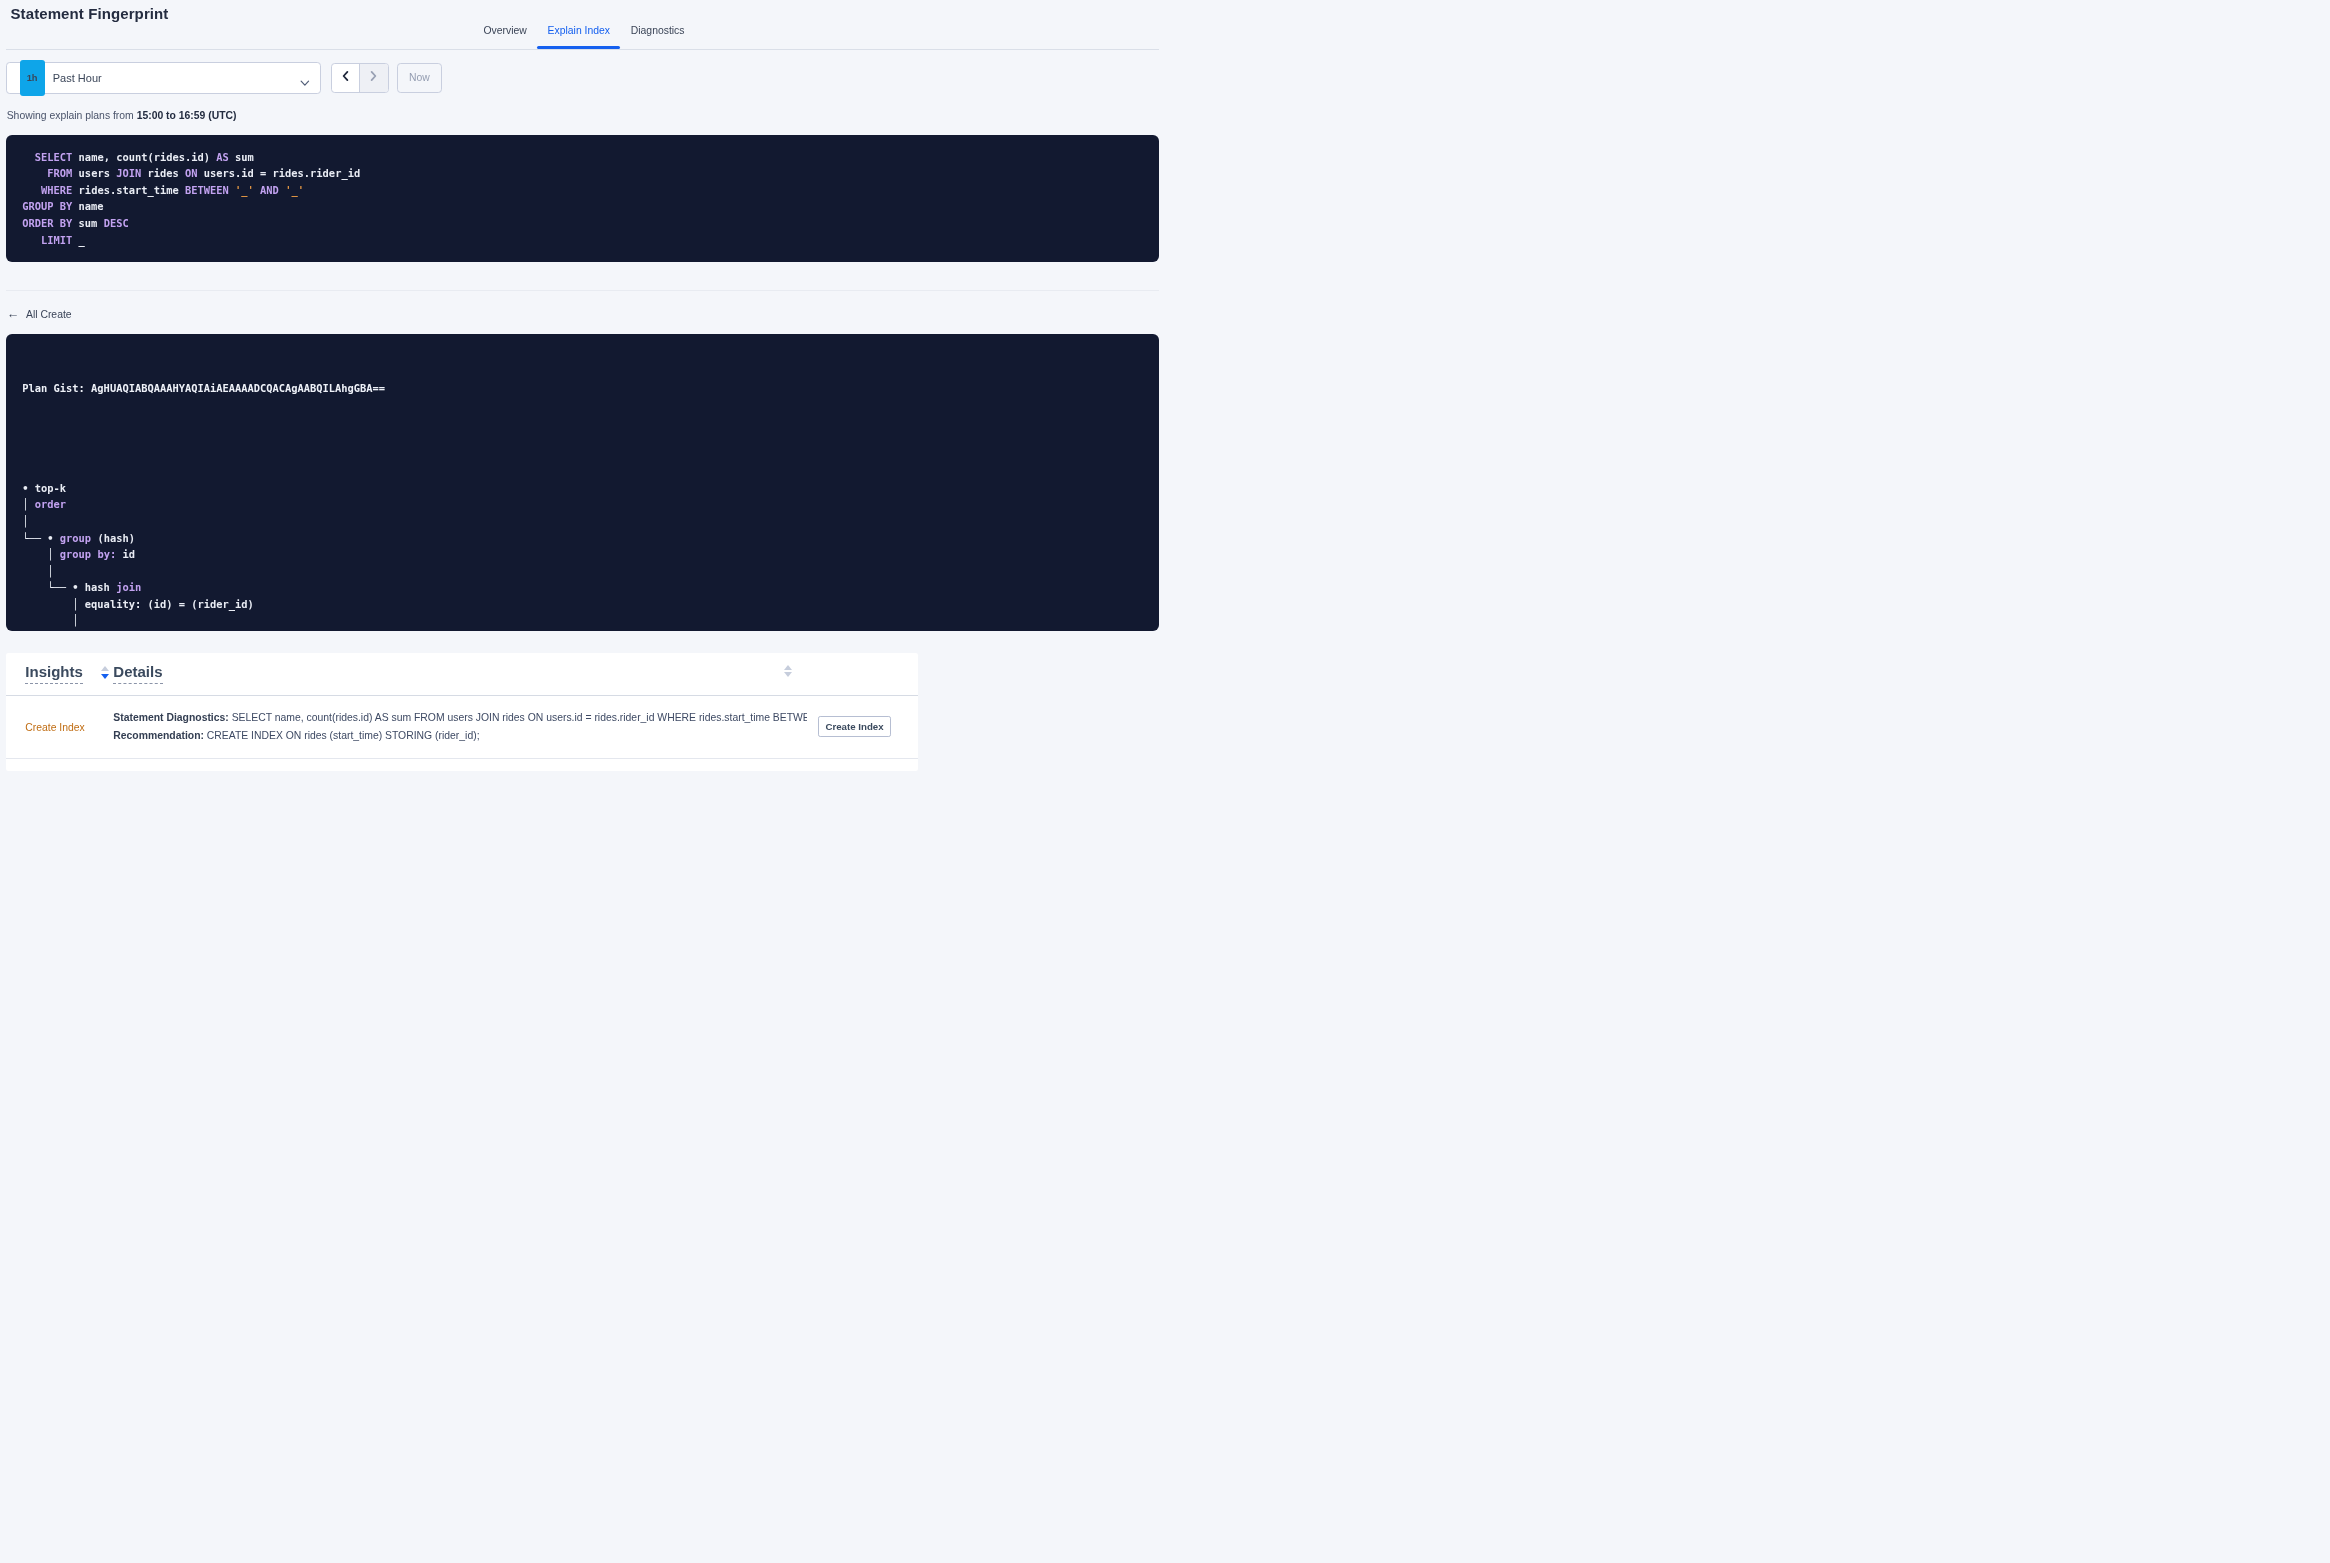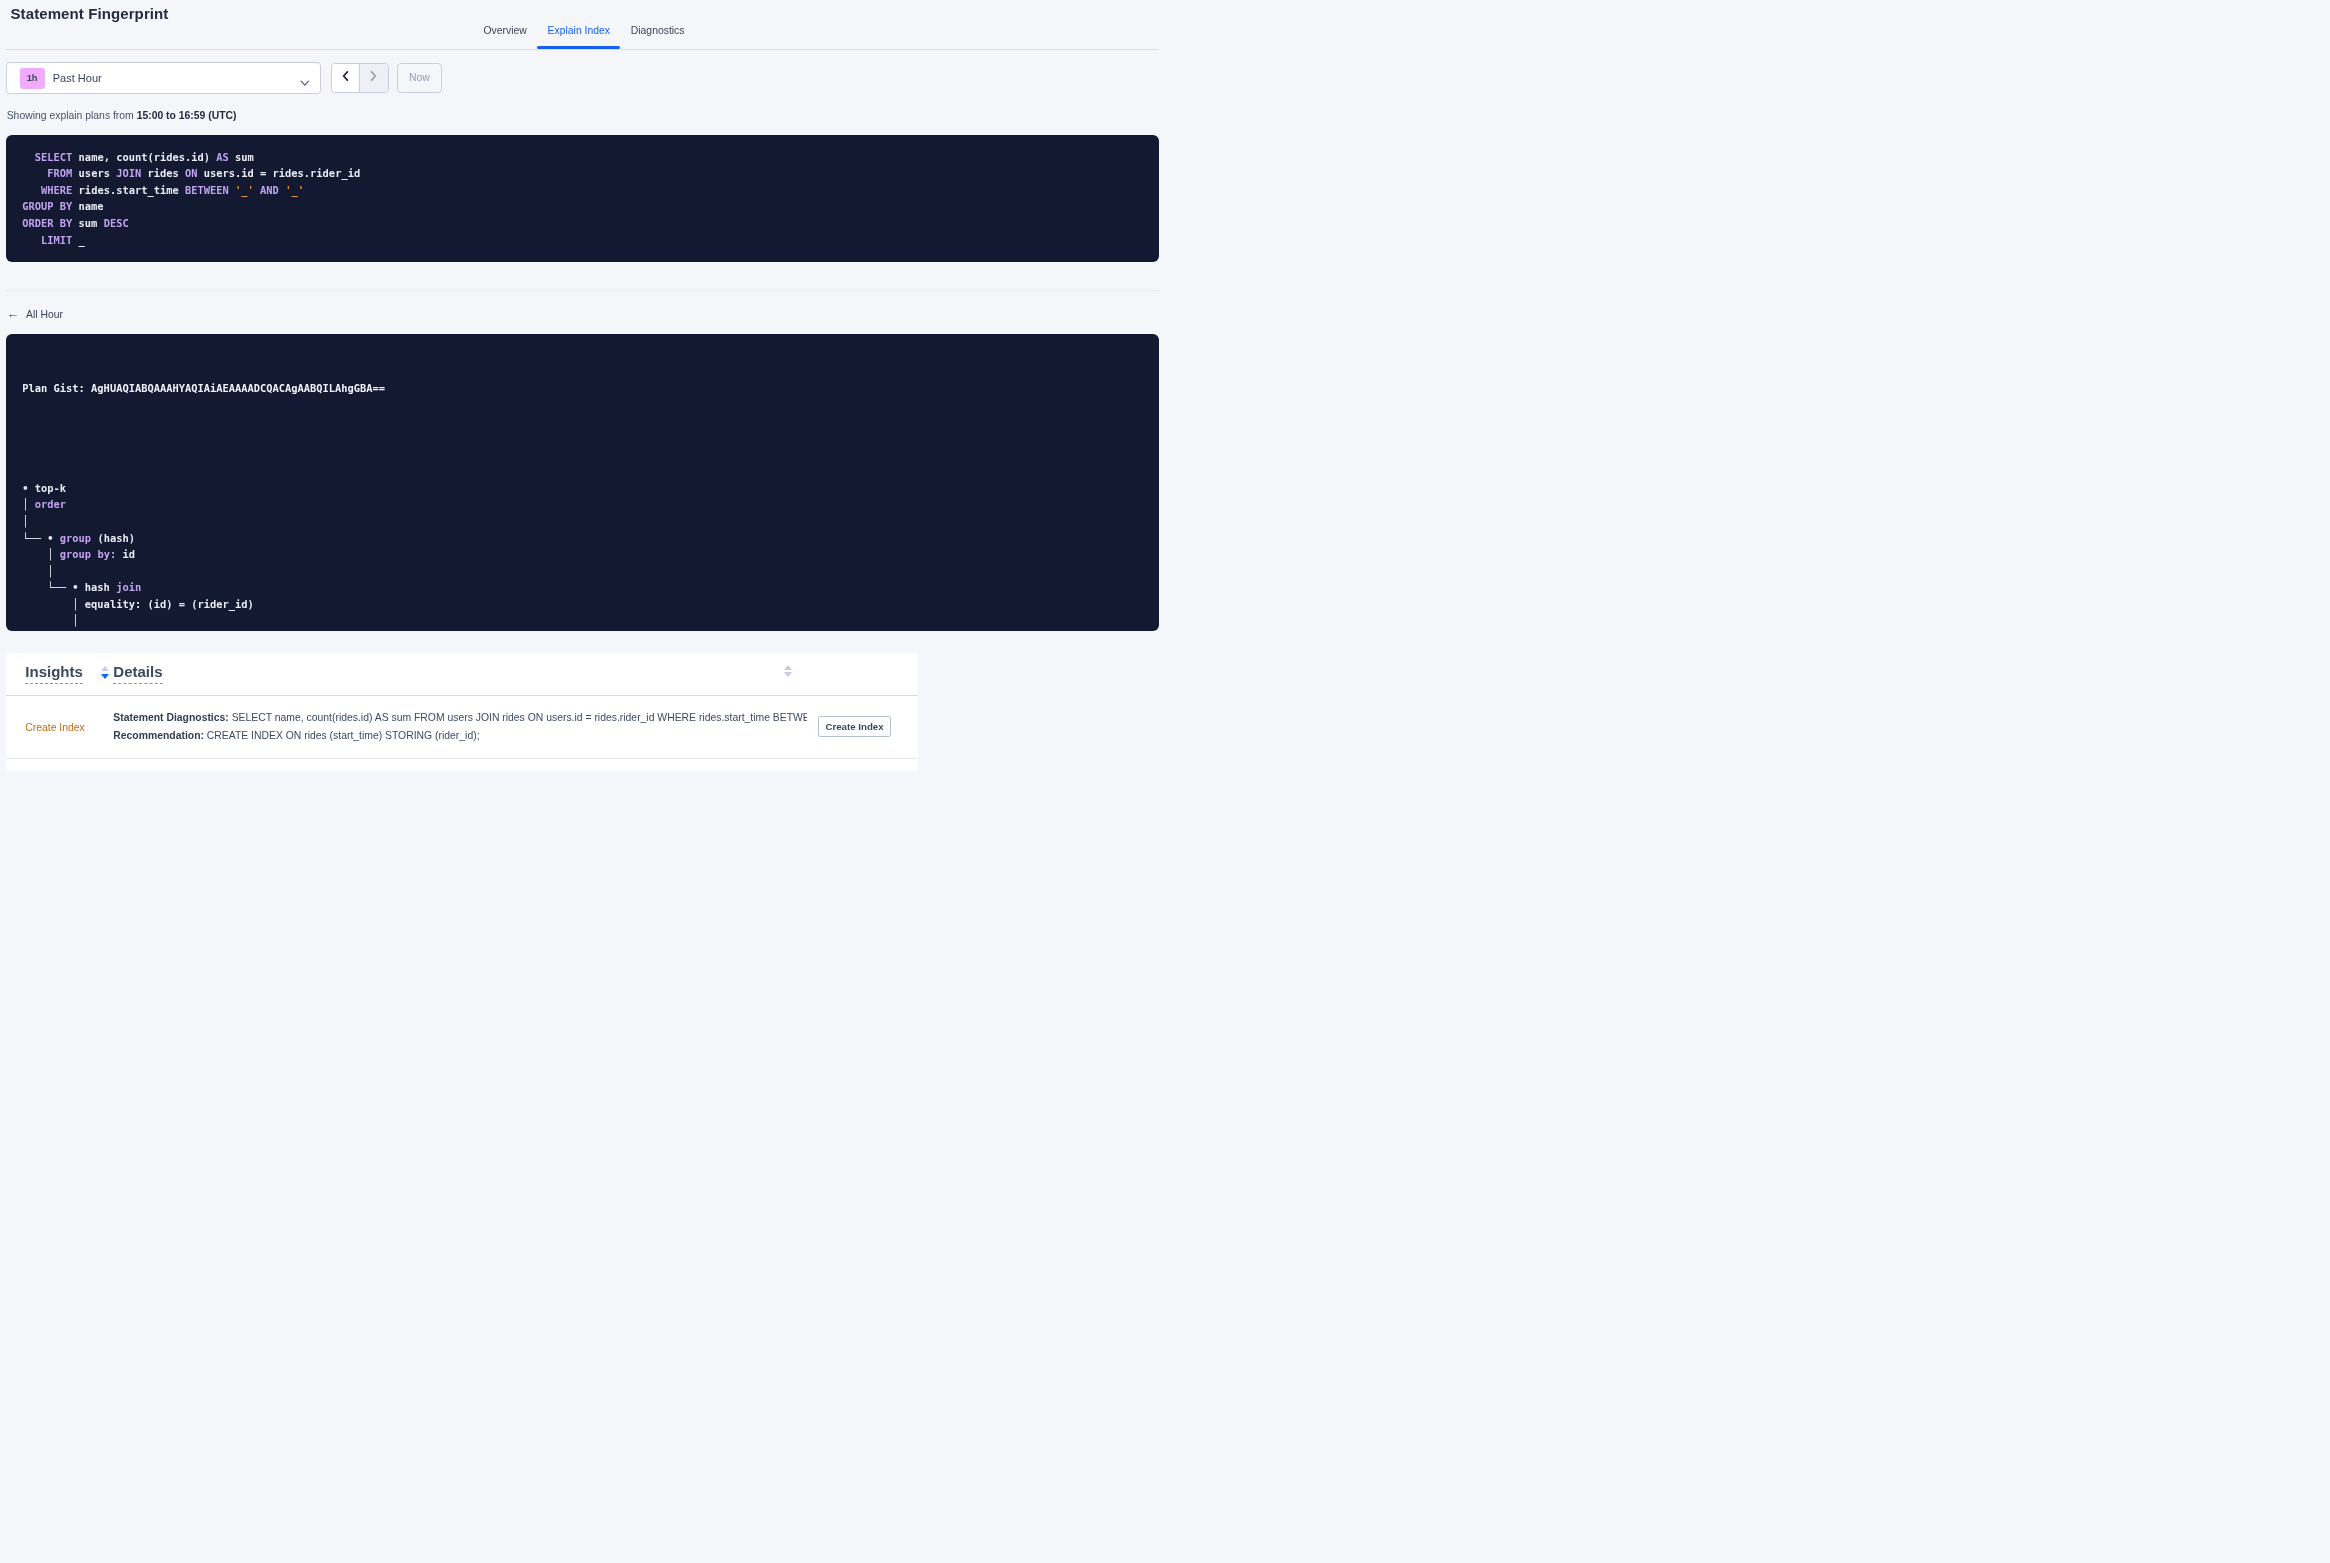--- a/index.html
+++ b/index.html
@@ -33,21 +33,21 @@
   }
 
   
   .time-row{margin-top:12.6px;display:flex;align-items:flex-start;}
   .time-picker{
     position:relative;width:315px;height:32px;box-sizing:border-box;
     background:#fff;border:0.7px solid #c9cfdf;border-radius:3.7px;
     display:flex;align-items:center;padding-left:12.6px;cursor:pointer;
   }
   .interval-badge{
-    width:25px;height:21px;border-radius:3px;background:#f0abfc;
+    width:25px;height:36px;border-radius:3px;background:#0ea5e9;
     display:flex;align-items:center;justify-content:center;
     font-size:9.3px;font-weight:700;color:#3a4659;
   }
   .interval-label{margin-left:8.2px;font-size:11px;color:#3b4659;}
   .picker-chevron{position:absolute;right:10.4px;top:12.6px;}
   .btn-group{
     margin-left:9.7px;margin-top:0.7px;height:30px;box-sizing:border-box;
     border:0.7px solid #c9cfdf;border-radius:3.7px;background:#fff;
     display:flex;overflow:hidden;
   }
@@ -170,21 +170,21 @@
   </div>
 
   <div class="showing-line"><span>Showing explain plans from </span><b>15:00 to 16:59 (UTC)</b></div>
 
   <div class="codebox sql-box" id="sql-box"><div><span class="seg-p">  </span><span class="seg-k">SELECT</span><span class="seg-p"> name, count(rides.id) </span><span class="seg-k">AS</span><span class="seg-p"> sum</span></div><div><span class="seg-p">    </span><span class="seg-k">FROM</span><span class="seg-p"> users </span><span class="seg-k">JOIN</span><span class="seg-p"> rides </span><span class="seg-k">ON</span><span class="seg-p"> users.id = rides.rider_id</span></div><div><span class="seg-p">   </span><span class="seg-k">WHERE</span><span class="seg-p"> rides.start_time </span><span class="seg-k">BETWEEN</span><span class="seg-p"> </span><span class="seg-l">'_'</span><span class="seg-p"> </span><span class="seg-k">AND</span><span class="seg-p"> </span><span class="seg-l">'_'</span></div><div><span class="seg-k">GROUP BY</span><span class="seg-p"> name</span></div><div><span class="seg-k">ORDER BY</span><span class="seg-p"> sum </span><span class="seg-k">DESC</span></div><div><span class="seg-p">   </span><span class="seg-k">LIMIT</span><span class="seg-p"> _</span></div></div>
 
   <hr class="divider">
 
   <div class="all-plans">
     <span class="arrow">←</span>
-    <span>All Hour</span>
+    <span>All Create</span>
   </div>
 
   <div class="codebox gist-box">
     <div class="gist-line">Plan Gist: AgHUAQIABQAAAHYAQIAiAEAAAADCQACAgAABQILAhgGBA==</div>
     <div>&nbsp;</div>
     <div id="plan-tree"><div><span class="seg-p">• top-k</span></div><div><span class="seg-p">│ </span><span class="seg-k">order</span></div><div><span class="seg-p">│</span></div><div><span class="seg-p">└── • </span><span class="seg-k">group</span><span class="seg-p"> (hash)</span></div><div><span class="seg-p">    │ </span><span class="seg-k">group by:</span><span class="seg-p"> id</span></div><div><span class="seg-p">    │</span></div><div><span class="seg-p">    └── • hash </span><span class="seg-k">join</span></div><div><span class="seg-p">        │ equality: (id) = (rider_id)</span></div><div><span class="seg-p">        │</span></div><div></div></div>
   </div>
 
   <div class="card">
     <div class="thead">

